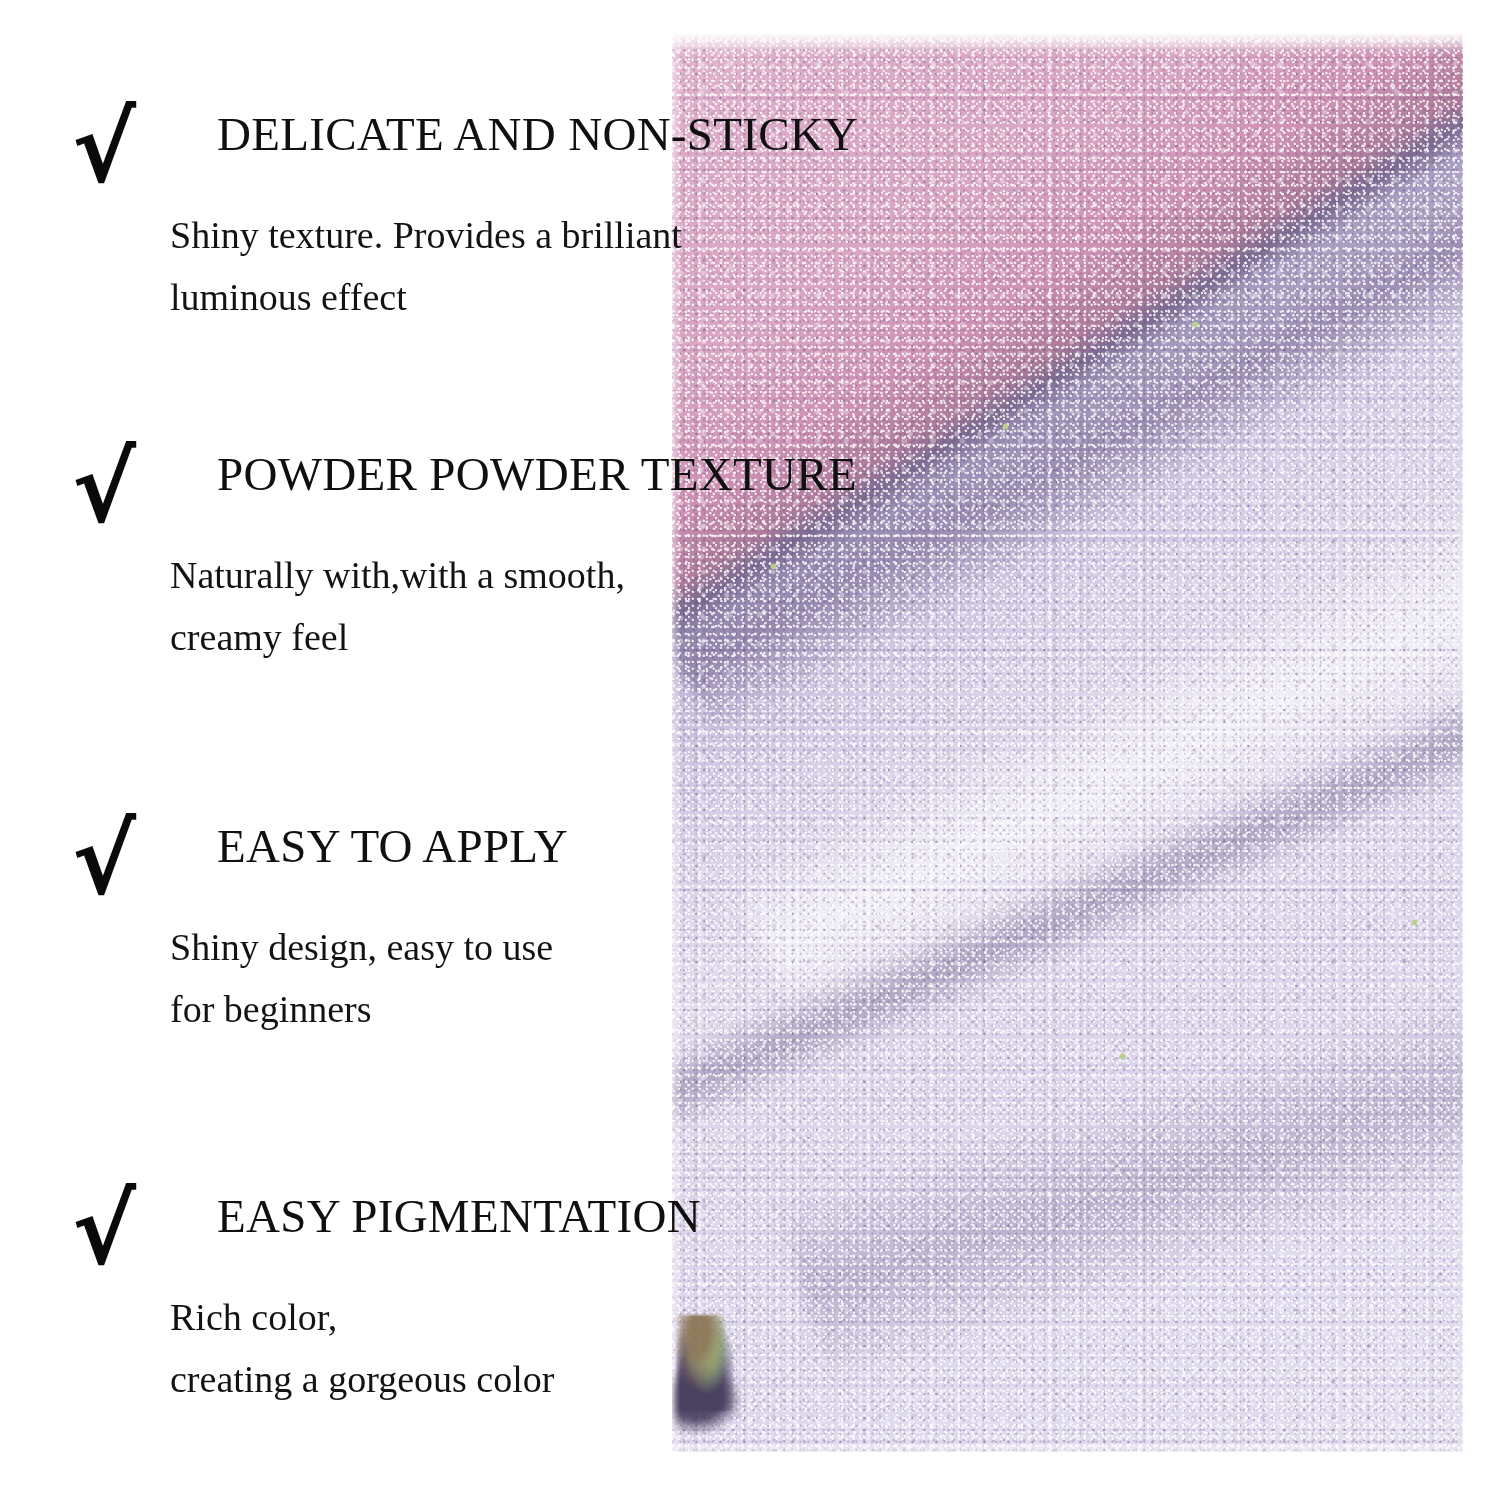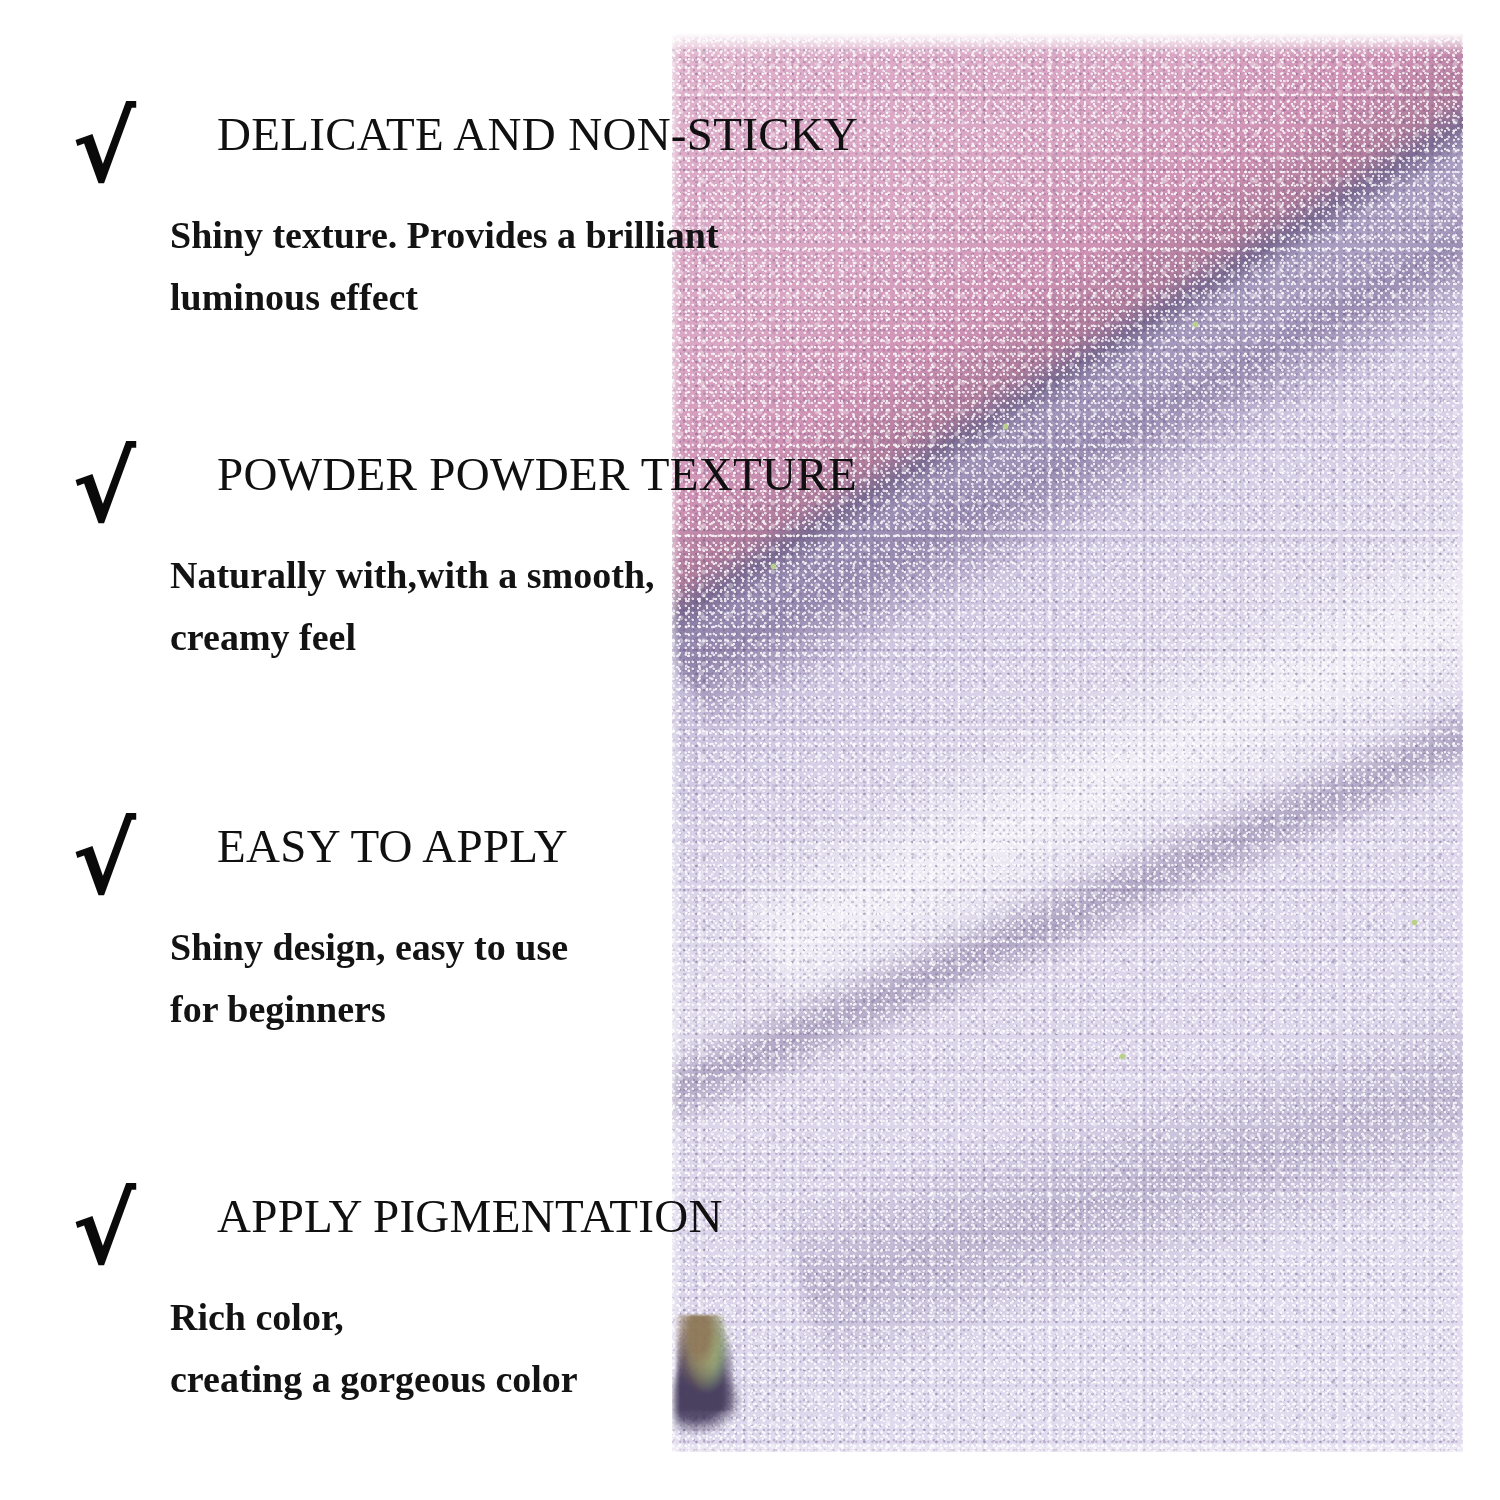--- a/index.html
+++ b/index.html
@@ -249,21 +249,21 @@
     color: #101010;
     margin-left: 47px;
   }
 
   .feature .desc {
     position: absolute;
     left: 170px;
     top: 104px;
     font-size: 38px;
     line-height: 62px;
-    font-weight: 700;
+    font-weight: 400;
     color: #131313;
     white-space: pre-line;
   }
 
   
   #feature-0 { top: 100px; }
   #feature-1 { top: 440px; }
   #feature-2 { top: 812px; }
   #feature-3 { top: 1182px; }
 </style>
@@ -314,19 +314,19 @@
 
     <div class="feature" id="feature-2">
       <div class="check">√</div>
       <div class="title">EASY TO APPLY</div>
       <div class="desc">Shiny design, easy to use
 for beginners</div>
     </div>
 
     <div class="feature" id="feature-3">
       <div class="check">√</div>
-      <div class="title">APPLY PIGMENTATION</div>
+      <div class="title">EASY PIGMENTATION</div>
       <div class="desc">Rich color,
 creating a gorgeous color</div>
     </div>
 
   </div>
 </div>
 
 </body></html>

